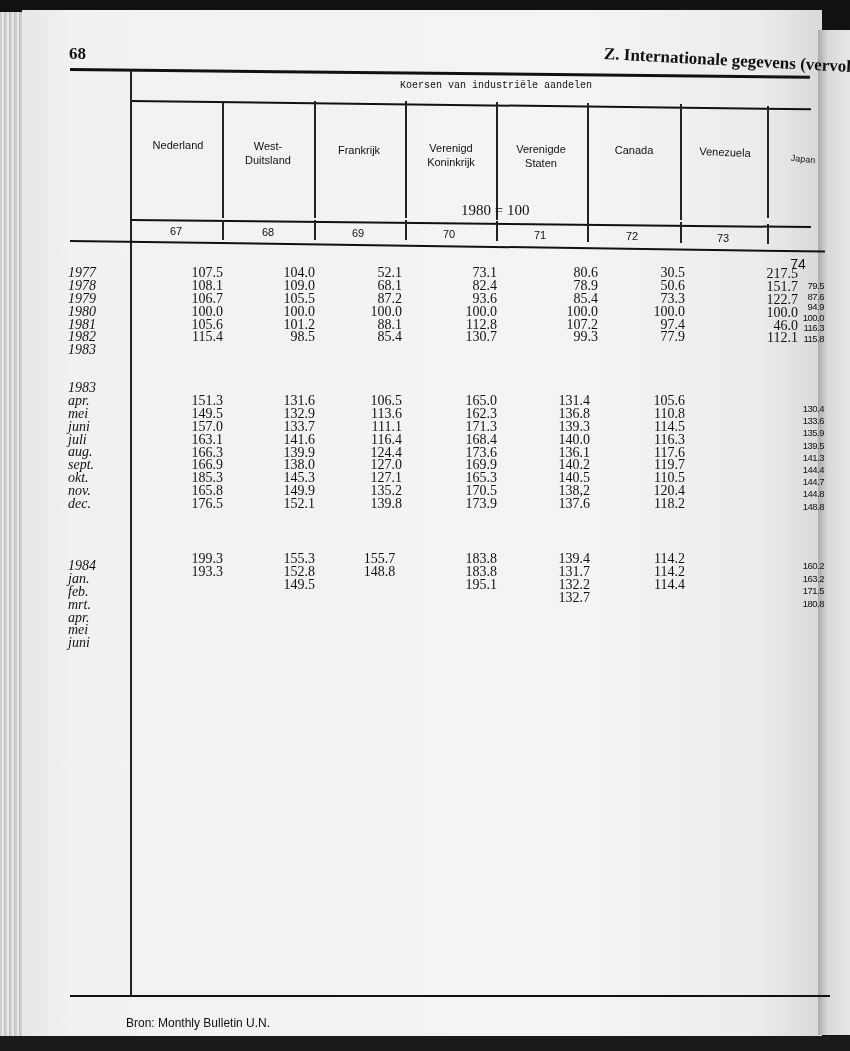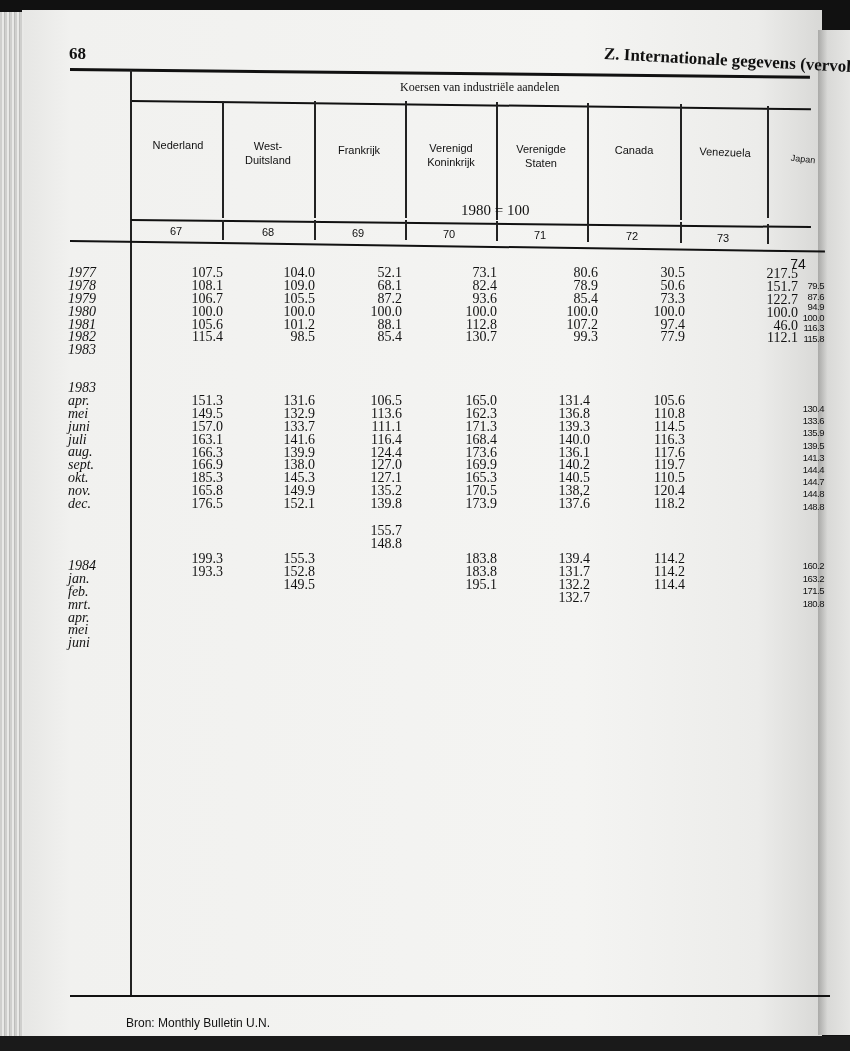--- a/index.html
+++ b/index.html
@@ -28,21 +28,21 @@
     position: absolute; left: 604px; top: 44px; font-weight: bold; font-size: 17px; color: #111;
     transform: rotate(3deg); transform-origin: left center; white-space: nowrap;
   }
   .rule { position: absolute; background: #111; }
   .vline { position: absolute; background: #222; width: 1.5px; }
   .hdr-text {
     position: absolute; font-family: "Liberation Sans", sans-serif; font-size: 11px;
     color: #111; text-align: center; line-height: 14px;
   }
   .caption {
-    position: absolute; font-family: Liberation Serif, serif; font-size: 12px; color: #111;
+    position: absolute; font-family: Liberation Mono, monospace; font-size: 10px; color: #111;
   }
   .base {
     position: absolute; left: 461px; top: 202px; font-size: 15px; color: #111;
   }
   .colnum {
     position: absolute; font-family: "Liberation Sans", sans-serif; font-size: 11px; color: #111;
     text-align: center; width: 40px;
   }
   .labels {
     position: absolute; left: 68px; font-style: italic; font-size: 14px; line-height: 12.9px; color: #111;
@@ -305,21 +305,21 @@
     <div>193.3</div>
     <div></div>
     <div></div>
 </div>
 <div class="col" style="left:272px; top:553px; width:43px;">
   <div>155.3</div>
     <div>152.8</div>
     <div>149.5</div>
     <div></div>
 </div>
-<div class="col" style="left:357px; top:525px; width:45px;">
+<div class="col" style="left:357px; top:553px; width:45px;text-align:center;">
   <div>155.7</div>
     <div>148.8</div>
     <div></div>
     <div></div>
 </div>
 <div class="col" style="left:452px; top:553px; width:45px;">
   <div>183.8</div>
     <div>183.8</div>
     <div>195.1</div>
     <div></div>

